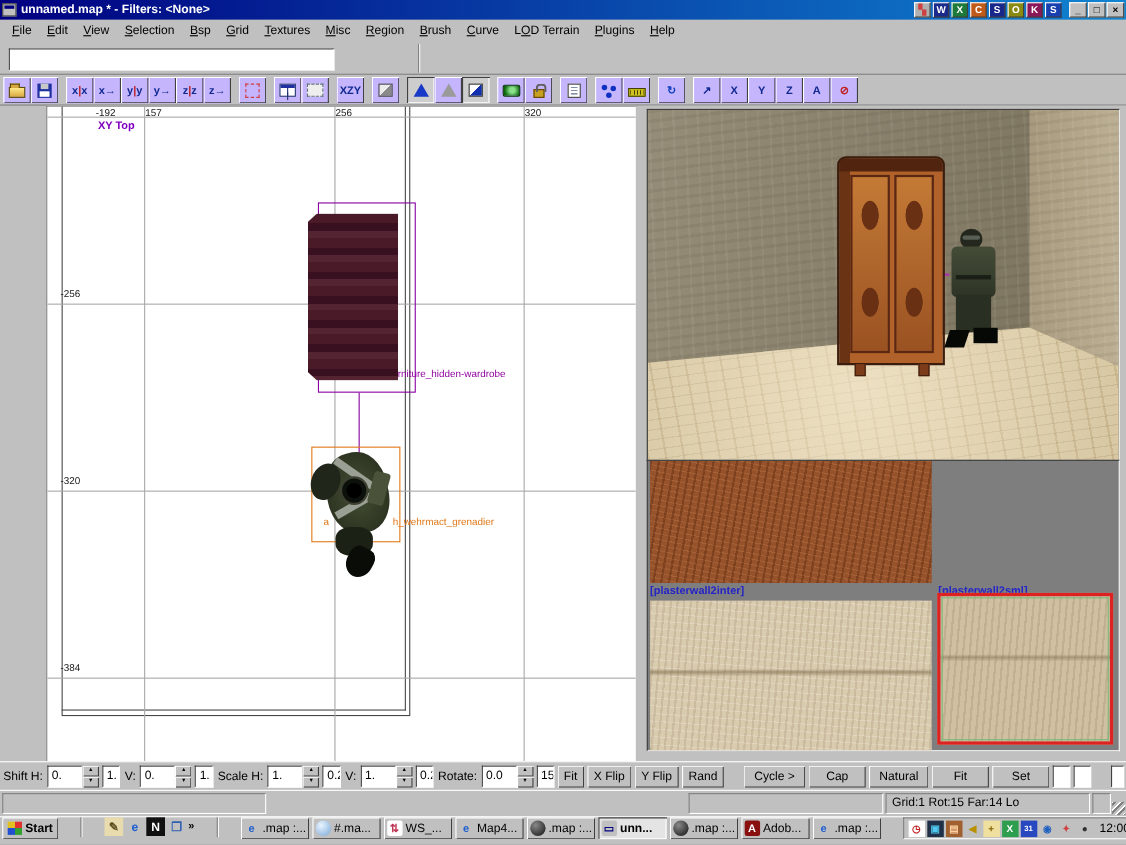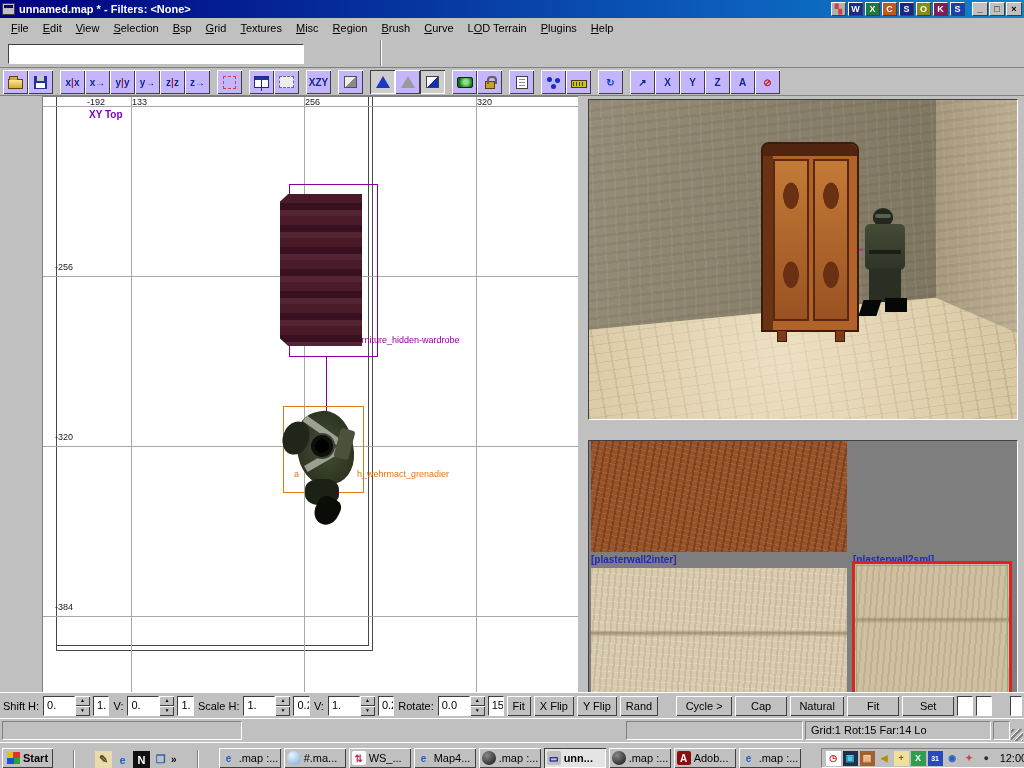--- a/index.html
+++ b/index.html
@@ -103,21 +103,21 @@
   #link3d{position:absolute;left:252px;top:148px;width:22px;height:2px;background:#b030b0;transform:rotate(5deg)}
   #soldier3d{position:absolute;left:270px;top:108px;width:52px;height:115px}
   #soldier3d .h{position:absolute;left:14px;top:0;width:20px;height:18px;background:#23271d;border-radius:50% 50% 42% 42%}
   #soldier3d .h::after{content:"";position:absolute;left:2px;top:6px;width:16px;height:4px;background:#5a5f55;border-radius:2px}
   #soldier3d .t{position:absolute;left:6px;top:16px;width:40px;height:46px;background:linear-gradient(#444c37,#2e3527);border-radius:5px}
   #soldier3d .t::after{content:"";position:absolute;left:4px;top:26px;width:32px;height:4px;background:#1b2016}
   #soldier3d .l{position:absolute;left:10px;top:60px;width:32px;height:34px;background:#2a2f23}
   #soldier3d .b1{position:absolute;left:2px;top:92px;width:18px;height:16px;background:#060806;transform:skewX(-18deg)}
   #soldier3d .b2{position:absolute;left:26px;top:90px;width:22px;height:14px;background:#060806}
   
-  #texpanel{position:absolute;left:8px;top:344px;width:430px;height:265px;background:#7e7e7e;border:1px solid;border-color:#404040 #fff #fff #404040;overflow:hidden}
+  #texpanel{position:absolute;left:8px;top:322px;width:430px;height:265px;background:#7e7e7e;border:1px solid;border-color:#404040 #fff #fff #404040;overflow:hidden}
   .tex-rust{position:absolute;left:2px;top:0;width:256px;height:111px;background:#96522a;
     background-image:repeating-linear-gradient(100deg,rgba(60,20,0,.28) 0 2px,transparent 2px 7px),repeating-linear-gradient(12deg,rgba(255,180,120,.14) 0 1px,transparent 1px 5px)}
   .tex-label{position:absolute;font-size:10px;font-weight:bold;color:#2424c8;white-space:nowrap}
   .tex-beige{position:absolute;left:2px;top:127px;width:256px;height:138px;background:#d9cbae;
     background-image:linear-gradient(transparent 45%,rgba(120,100,70,.55) 47%,transparent 50%),repeating-linear-gradient(95deg,rgba(120,90,60,.14) 0 2px,transparent 2px 6px),repeating-linear-gradient(4deg,rgba(255,255,255,.2) 0 1px,transparent 1px 7px)}
   .tex-sel{position:absolute;left:263px;top:120px;width:160px;height:138px;background:#cfc0a2;border:3px solid #dd2222;
     background-image:linear-gradient(transparent 40%,rgba(120,100,70,.45) 42%,transparent 45%),repeating-linear-gradient(95deg,rgba(120,90,60,.16) 0 2px,transparent 2px 6px)}
   .tex-sel::after{content:"";position:absolute;inset:1px;border:1px solid #7ab87a}
   
   #surfacebar{position:absolute;left:0;top:692px;width:1024px;height:26px;background:#c0c0c0;border-top:1px solid #fff;display:flex;align-items:center;padding:0 2px;gap:3px}
@@ -126,21 +126,21 @@
   .spinctl{display:flex;flex:none}
   .updown{width:15px;height:20px;display:flex;flex-direction:column}
   .ud{flex:1;background:#c0c0c0;box-shadow:inset 1px 1px 0 #fff,inset -1px -1px 0 #404040;font-size:5px;line-height:9px;text-align:center;color:#000}
   .sbtn{height:20px;background:#c0c0c0;box-shadow:inset 1px 1px 0 #fff,inset -1px -1px 0 #404040;font-size:11px;display:flex;align-items:center;justify-content:center;flex:none;padding:0 6px}
   .sgap{width:12px;flex:none}
   
   #statusbar{position:absolute;left:0;top:718px;width:1024px;height:24px;background:#c0c0c0;border-top:1px solid #fff}
   .spanel{position:absolute;top:2px;height:19px;border:1px solid;border-color:#808080 #fff #fff #808080;font-size:11px;padding:2px 5px;white-space:pre;overflow:hidden}
   #grip{position:absolute;right:1px;bottom:1px;width:12px;height:12px;background:repeating-linear-gradient(135deg,#fff 0 1px,#808080 1px 3px,transparent 3px 5px)}
   
-  #taskbar{position:absolute;left:0;top:742px;width:1024px;height:26px;background:#c0c0c0;border-top:1px solid #fff;display:flex;align-items:flex-end;padding:0 2px;gap:20px}
+  #taskbar{position:absolute;left:0;top:742px;width:1024px;height:26px;background:#c0c0c0;border-top:1px solid #fff;display:flex;align-items:flex-start;padding:0 2px;gap:20px}
   #start-button{height:20px;display:flex;align-items:center;gap:3px;background:#c0c0c0;box-shadow:inset 1px 1px 0 #fff,inset -1px -1px 0 #404040;padding:0 5px;font-weight:bold;font-size:11px;flex:none}
   #start-flag{width:13px;height:12px;background:conic-gradient(#e03030 0 25%,#30a030 0 50%,#2050d0 0 75%,#e0c020 0)}
   .tb-divider{width:2px;height:18px;border-left:1px solid #808080;border-right:1px solid #fff;flex:none}
   .qicon{width:17px;height:17px;display:flex;align-items:center;justify-content:center;font-size:11px;font-weight:bold;flex:none}
   .chev{font-size:10px;font-weight:bold;flex:none}
   .task{height:20px;flex:none;width:62px;background:#c0c0c0;box-shadow:inset 1px 1px 0 #fff,inset -1px -1px 0 #404040;display:flex;align-items:center;gap:3px;padding:0 3px;font-size:11px;overflow:hidden;white-space:nowrap}
   .task.active{background:#e4e4e4;box-shadow:inset 1px 1px 0 #404040,inset -1px -1px 0 #fff;font-weight:bold}
   .ti{width:14px;height:14px;flex:none;display:flex;align-items:center;justify-content:center;font-size:10px;font-weight:bold;border-radius:2px}
   #tray{margin-left:auto;height:20px;border:1px solid;border-color:#808080 #fff #fff #808080;display:flex;align-items:center;gap:2px;padding:0 4px;flex:none}
   .tray-ic{width:15px;height:15px;display:flex;align-items:center;justify-content:center;font-size:9px;font-weight:bold;flex:none}
@@ -312,21 +312,21 @@
       <i class="s-boot"></i>
     </span>
   <span class="gvline" style="left: 88px;"></span>
       <span class="gvline" style="left: 261px;"></span>
       <span class="gvline" style="left: 433px;"></span>
       <span class="ghline" style="top: 9px;"></span>
       <span class="ghline" style="top: 179px;"></span>
       <span class="ghline" style="top: 349px;"></span>
       <span class="ghline" style="top: 519px;"></span>
       <span class="gxlabel" style="left: 44px;">-192</span>
-      <span class="gxlabel" style="left: 89px;">133</span>
+      <span class="gxlabel" style="left: 89px;">157</span>
       <span class="gxlabel" style="left: 262px;">256</span>
       <span class="gxlabel" style="left: 434px;">320</span>
       <span class="gylabel" style="left: 12px; top: 165px;">-256</span>
       <span class="gylabel" style="left: 12px; top: 335px;">-320</span>
       <span class="gylabel" style="left: 12px; top: 505px;">-384</span>
     </div>
 
   <div id="rightpanel">
     <div id="view3d">
       <span class="wall-left"></span>

